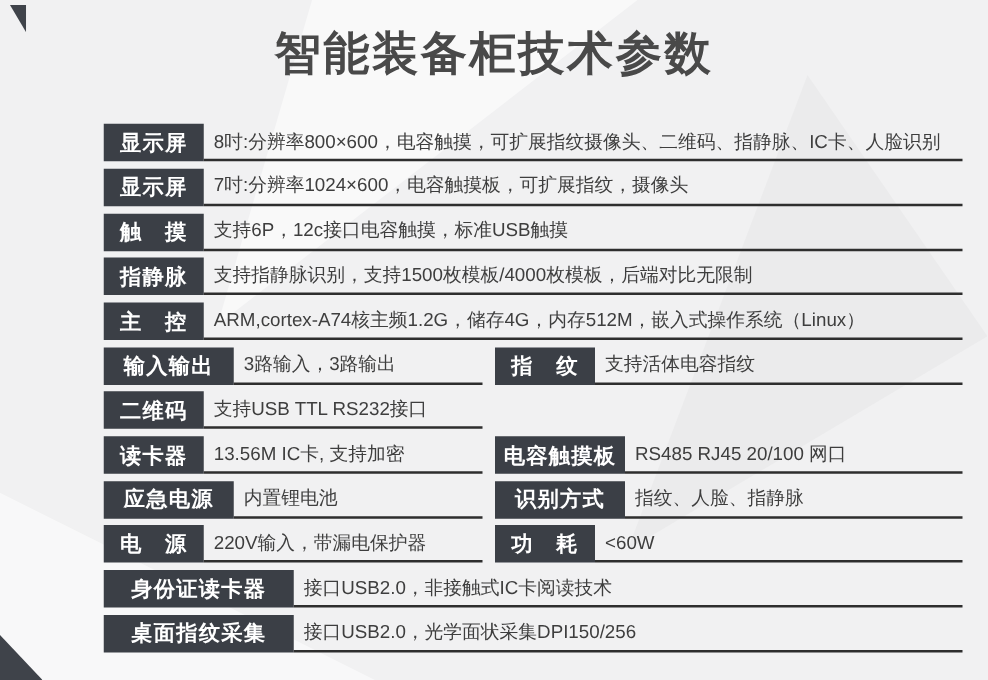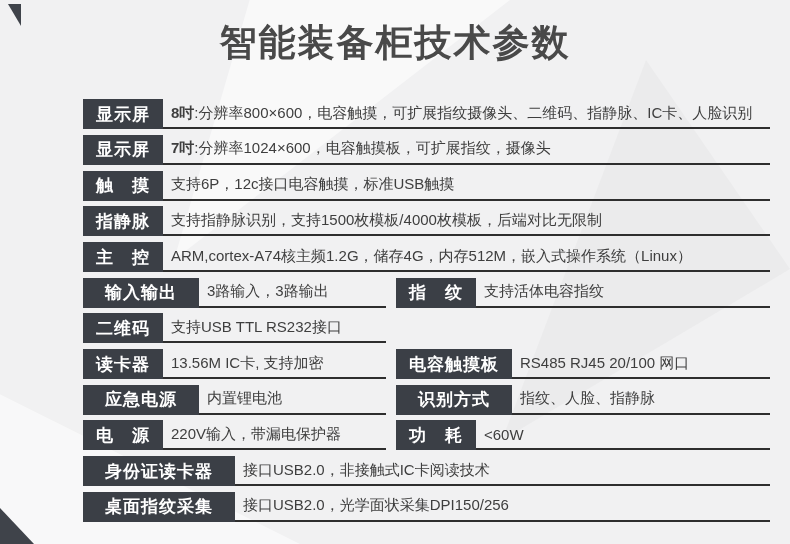--- a/index.html
+++ b/index.html
@@ -31,27 +31,27 @@
   .row{display:flex;height:30px;margin-bottom:5.7px;}
   .cell{display:flex;height:30px;min-width:0;}
   .cell.full{flex:1;}
   .cell.c1{flex:0 0 303px;width:303px;}
   .cell.c2{flex:1;margin-left:10px;}
   .label{
     flex:0 0 auto;display:flex;align-items:center;justify-content:center;
     background:#3b3f46;color:#ffffff;font-weight:bold;font-size:17px;
     letter-spacing:1px;white-space:nowrap;
   }
-  .s3{width:80px;} .s4{width:116px;} .s6{width:152px;}
+  .s3{width:80px;} .s4{width:104px;} .s6{width:152px;}
   .text{
     flex:1;display:flex;align-items:center;min-width:0;
     border-bottom:2px solid #2e2e2e;
     padding-left:8px;font-size:15px;color:#3e3e3e;white-space:nowrap;
   }
-  .text b{font-weight:bold;}
+  .text b{font-weight:normal;}
 </style>
 </head>
 <body>
 
 <div class="bg-shape" id="bg1"></div>
 <div class="bg-shape" id="bg2"></div>
 <div class="bg-shape" id="bg3"></div>
 <div class="bg-shape" id="corner-tl"></div>
 <div class="bg-shape" id="corner-bl"></div>
 

